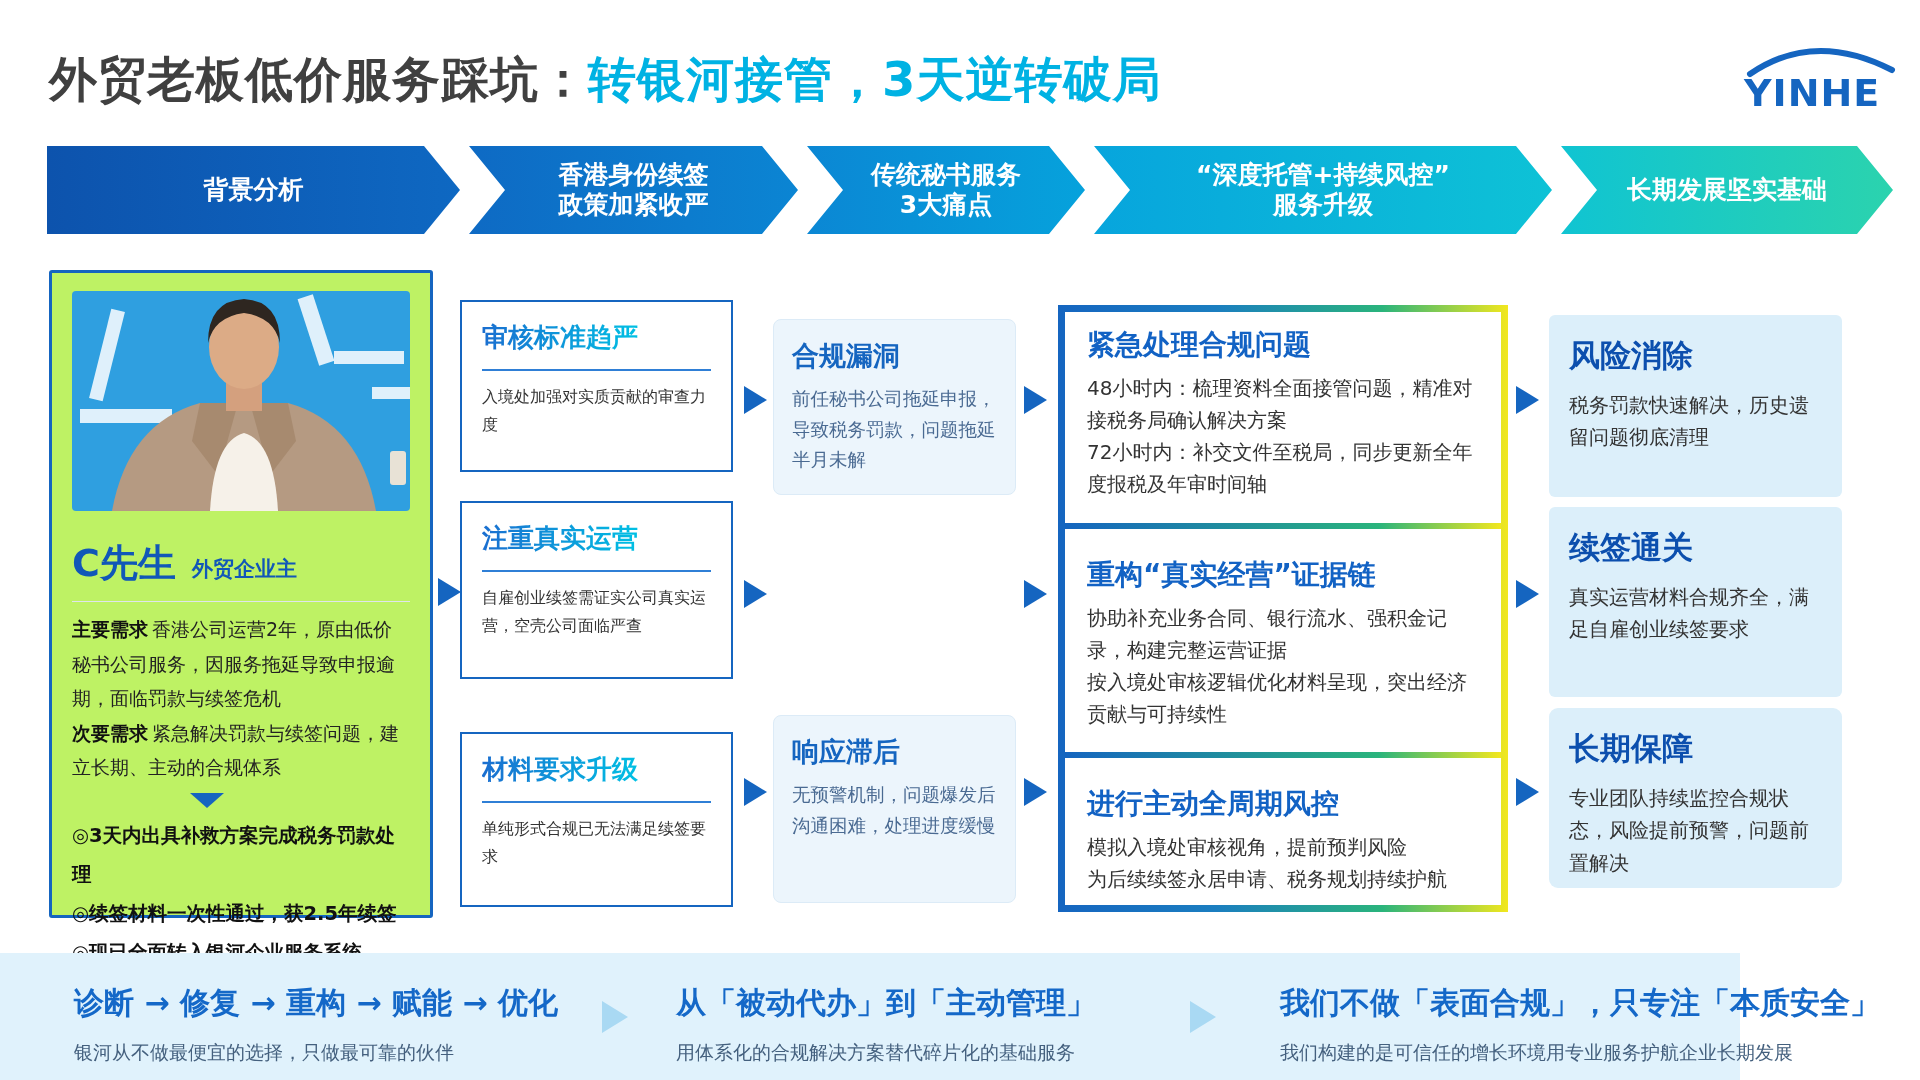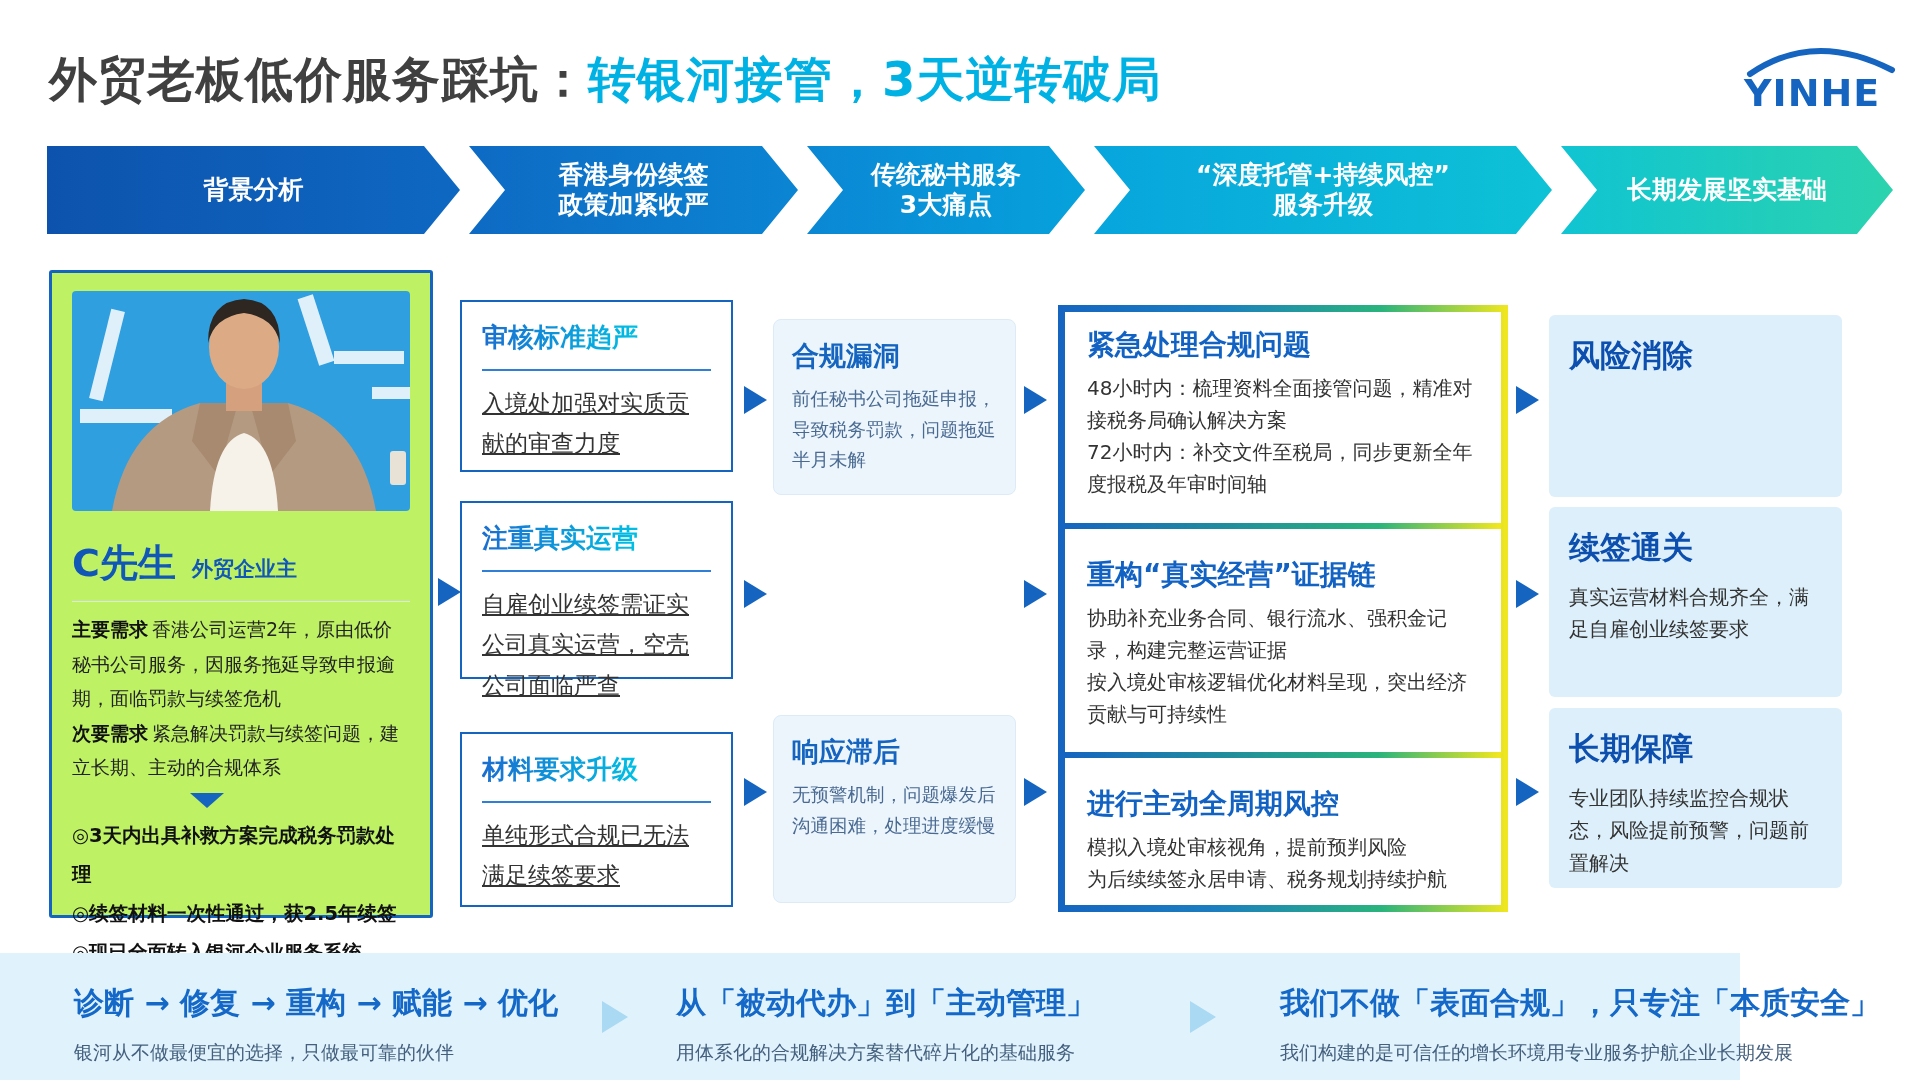--- a/index.html
+++ b/index.html
@@ -39,21 +39,21 @@
   .tri-down { width:0; height:0; border-left:17px solid transparent; border-right:17px solid transparent; border-top:15px solid #1565C0; margin:8px 0 8px 118px; }
   .p-results { font-size:19.5px; font-weight:900; color:#111; line-height:2.0; }
 
   
   .arr { position:absolute; width:0; height:0; border-top:14px solid transparent; border-bottom:14px solid transparent; border-left:23px solid #1565C0; }
 
   
   .policy-box { position:absolute; left:460px; width:273px; background:#fff; border:2px solid #1565C0; padding:18px 20px 14px 20px; }
   .policy-title { font-size:26px; font-weight:900; background:linear-gradient(90deg,#1a6ed0,#00c0e4); -webkit-background-clip:text; background-clip:text; color:transparent; display:inline-block; }
   .policy-rule { border-top:2px solid #2f7fd6; margin:14px 0 12px 0; }
-  .policy-body { font-size:23px; color:#333; line-height:1.75;text-decoration:underline; }
+  .policy-body { font-size:16px; color:#333; line-height:1.75; }
 
   
   .pain-box { position:absolute; left:773px; width:243px; background:#ECF5FC; border:1px solid #dcebf7; border-radius:8px; padding:18px 18px; }
   .pain-title { font-size:27px; font-weight:900; color:#1565C0; margin-bottom:10px; }
   .pain-body { font-size:18.5px; color:#4a6a92; line-height:1.65; }
 
   
   .solution-frame { position:absolute; left:1058px; top:297px; width:450px; height:607px; background:linear-gradient(90deg,#1565C0 0%,#1b7ec0 35%,#2ab47c 72%,#f2e71e 100%); padding:7px;margin-top:8px; }
   .solution-inner { background:#fff; width:100%; height:100%; display:flex; flex-direction:column; justify-content:space-between; }
   .sol-sec { padding:14px 22px 10px 22px; }
@@ -203,26 +203,27 @@
       <div class="sol-sec">
         <div class="sol-title">进行主动全周期风控</div>
         <div class="sol-line">模拟入境处审核视角，提前预判风险</div>
         <div class="sol-line">为后续续签永居申请、税务规划持续护航</div>
       </div>
     </div>
   </div>
 
   <div class="outcome-box" style="top:315px; height:182px;">
     <div class="outcome-title">风险消除</div>
+    <div class="outcome-body">税务罚款快速解决，历史遗留问题彻底清理</div>
   </div>
   <div class="outcome-box" style="top:507px; height:190px;">
     <div class="outcome-title">续签通关</div>
     <div class="outcome-body">真实运营材料合规齐全，满足自雇创业续签要求</div>
   </div>
-  <div class="outcome-box" style="top:708px; height:180px;">
+  <div class="outcome-box" style="top:708px; height:180px;border-radius:9px;">
     <div class="outcome-title">长期保障</div>
     <div class="outcome-body">专业团队持续监控合规状态，风险提前预警，问题前置解决</div>
   </div>
 
   <div class="footer">
     <div id="fb0" class="f-block">
       <div class="f-title">诊断 → 修复 → 重构 → 赋能 → 优化</div>
       <div class="f-sub">银河从不做最便宜的选择，只做最可靠的伙伴</div>
     </div>
     <div id="fsep0" class="f-sep"></div>

